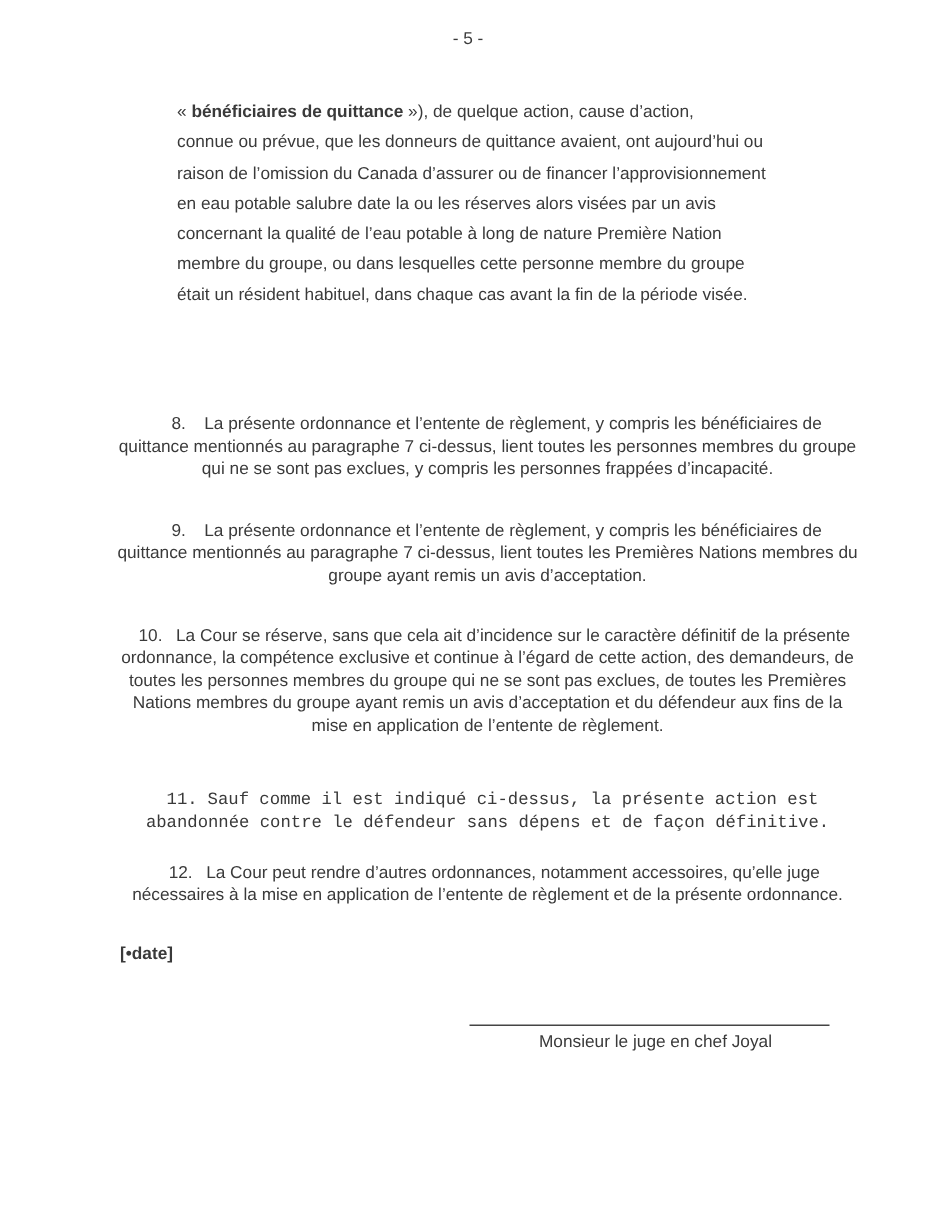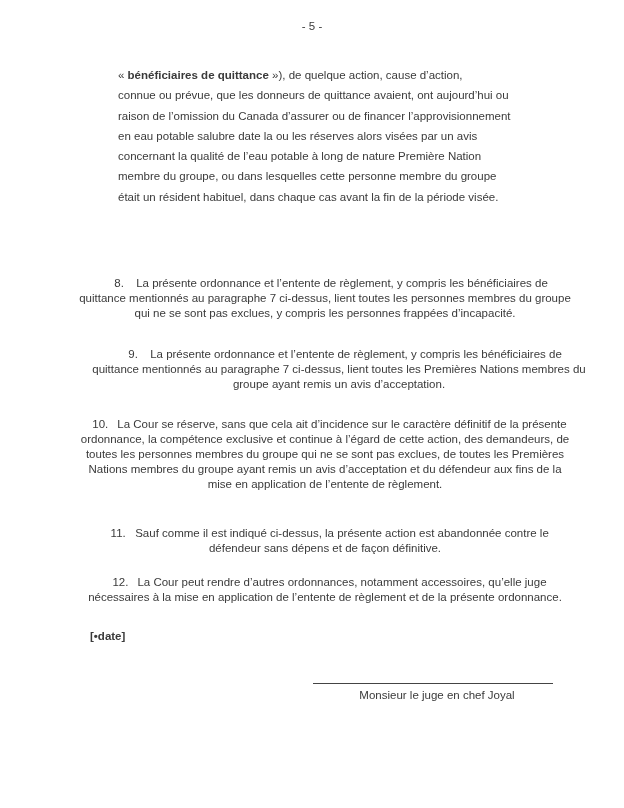--- a/index.html
+++ b/index.html
@@ -34,27 +34,27 @@
     left: 78px;
     width: 494px;
     line-height: 15px;
     text-align: center;
   }
   .num-para .para-num {
     display: inline-block;
     width: 34px;
   }
   .p8  { top: 276px; }
-  .p9  { top: 347px; margin-left: 14px; }
+  .p9  { top: 347px; }
   .p10 { top: 417px; }
-  .p11 { top: 526px; }
+  .p11 { top: 526px; font-family: Liberation Mono, monospace; }
   .p12 { top: 575px; }
   .date-line {
     position: absolute;
-    left: 90px;
+    left: 80px;
     top: 626px;
     font-weight: bold;
     line-height: 20.3px;
   }
   .signature {
     position: absolute;
     left: 313px;
     top: 683px;
     width: 240px;
     border-top: 1px solid #444444;

